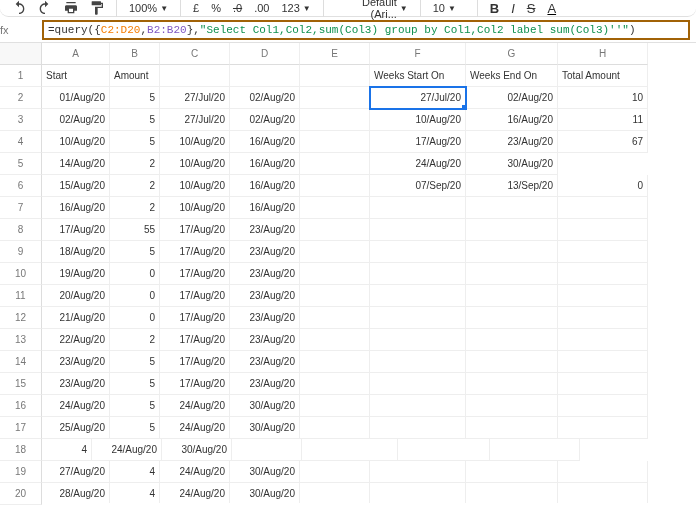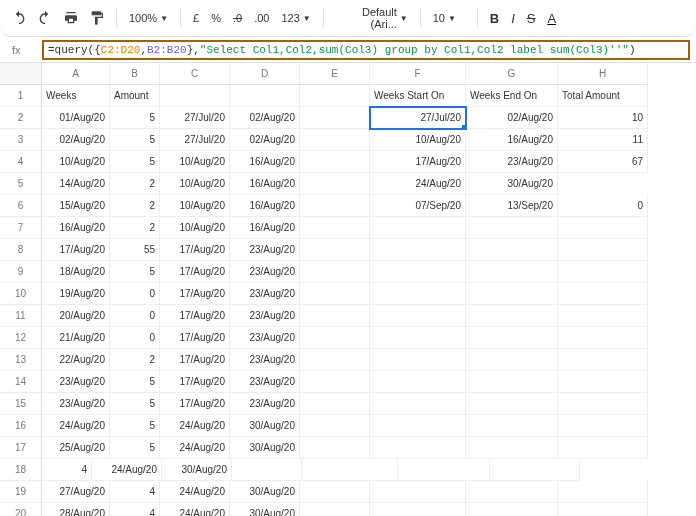--- a/index.html
+++ b/index.html
@@ -1,29 +1,29 @@
 <!DOCTYPE html>
 <html><head>
 <meta charset="utf-8">
 <style>
 * { margin: 0; padding: 0; box-sizing: border-box; }
 body { font-family: Arial, sans-serif; font-size: 10px; background: #fff; width: 696px; height: 516px; overflow: hidden; color: #333; }
 
-.toolbar { display: flex; align-items: center; height: 14px; padding: 18px 8px; border-bottom: 1px solid #e0e0e0; gap: 4px; border-radius: 11px; }
+.toolbar { display: flex; align-items: center; height: 14px; padding: 8px 8px; border-bottom: 1px solid #e0e0e0; gap: 4px; border-radius: 11px; }
 .toolbar .sep { width: 1px; height: 18px; background: #ddd; margin: 0 4px; }
 .toolbar .btn { display: flex; align-items: center; justify-content: center; width: 22px; height: 22px; cursor: pointer; color: #444; }
 .toolbar .btn svg { width: 16px; height: 16px; }
 .toolbar .zoom { display: flex; align-items: center; font-size: 11px; padding: 0 4px; cursor: pointer; }
 .toolbar .font-sel { font-size: 11px; padding: 0 4px; display: flex; align-items: center; cursor: pointer; width: 80px; text-align: right; }
 .toolbar .font-size { font-size: 11px; padding: 0 4px; display: flex; align-items: center; cursor: pointer; width: 40px; }
 .toolbar .txtbtn { font-size: 11px; padding: 0 4px; cursor: pointer; }
 .caret { margin-left: 3px; font-size: 8px; }
 
 .formula-row { display: flex; align-items: center; height: 26px; border-bottom: 1px solid #e0e0e0; }
-.fx { width: 42px; font-size: 11px; color: #777; padding-left: 12px; }
+.fx { width: 42px; font-size: 11px; color: #777; padding-left: 0; }
 .formula-box { flex: 1; border: 2px solid #a16207; margin: 2px 6px 2px 0; height: 20px; display: flex; align-items: center; padding: 0 4px; font-family: 'Courier New', monospace; font-size: 11px; white-space: nowrap; overflow: hidden; }
 
 .grid { display: flex; height: calc(100% - 56px); }
 .rowheads { width: 42px; flex-shrink: 0; }
 .cornercell { height: 22px; border-right: 1px solid #ddd; border-bottom: 1px solid #ddd; background: #f8f8f8; }
 .rowhead { height: 22px; border-right: 1px solid #ddd; border-bottom: 1px solid #eee; display: flex; align-items: center; justify-content: center; font-size: 10px; color: #777; background: #fff; }
 .cols { flex: 1; overflow: hidden; }
 .colheads { display: flex; height: 22px; }
 .colhead { border-right: 1px solid #eee; border-bottom: 1px solid #ddd; display: flex; align-items: center; justify-content: center; font-size: 10px; color: #777; background: #fff; }
 .datarow { display: flex; height: 22px; }
@@ -134,21 +134,21 @@
         <div class="colhead cB">B</div>
         <div class="colhead cC">C</div>
         <div class="colhead cD">D</div>
         <div class="colhead cE">E</div>
         <div class="colhead cF">F</div>
         <div class="colhead cG">G</div>
         <div class="colhead cH">H</div>
       </div>
     <div id="datarows">
         <div class="datarow">
-          <div class="cell left cA">Weeks</div>
+          <div class="cell left cA">Start</div>
           <div class="cell left cB">Amount</div>
           <div class="cell left cC"></div>
           <div class="cell left cD"></div>
           <div class="cell left cE"></div>
           <div class="cell left cF">Weeks Start On</div>
           <div class="cell left cG">Weeks End On</div>
           <div class="cell left cH">Total Amount</div>
         </div>
         <div class="datarow">
           <div class="cell right cA">01/Aug/20</div>

